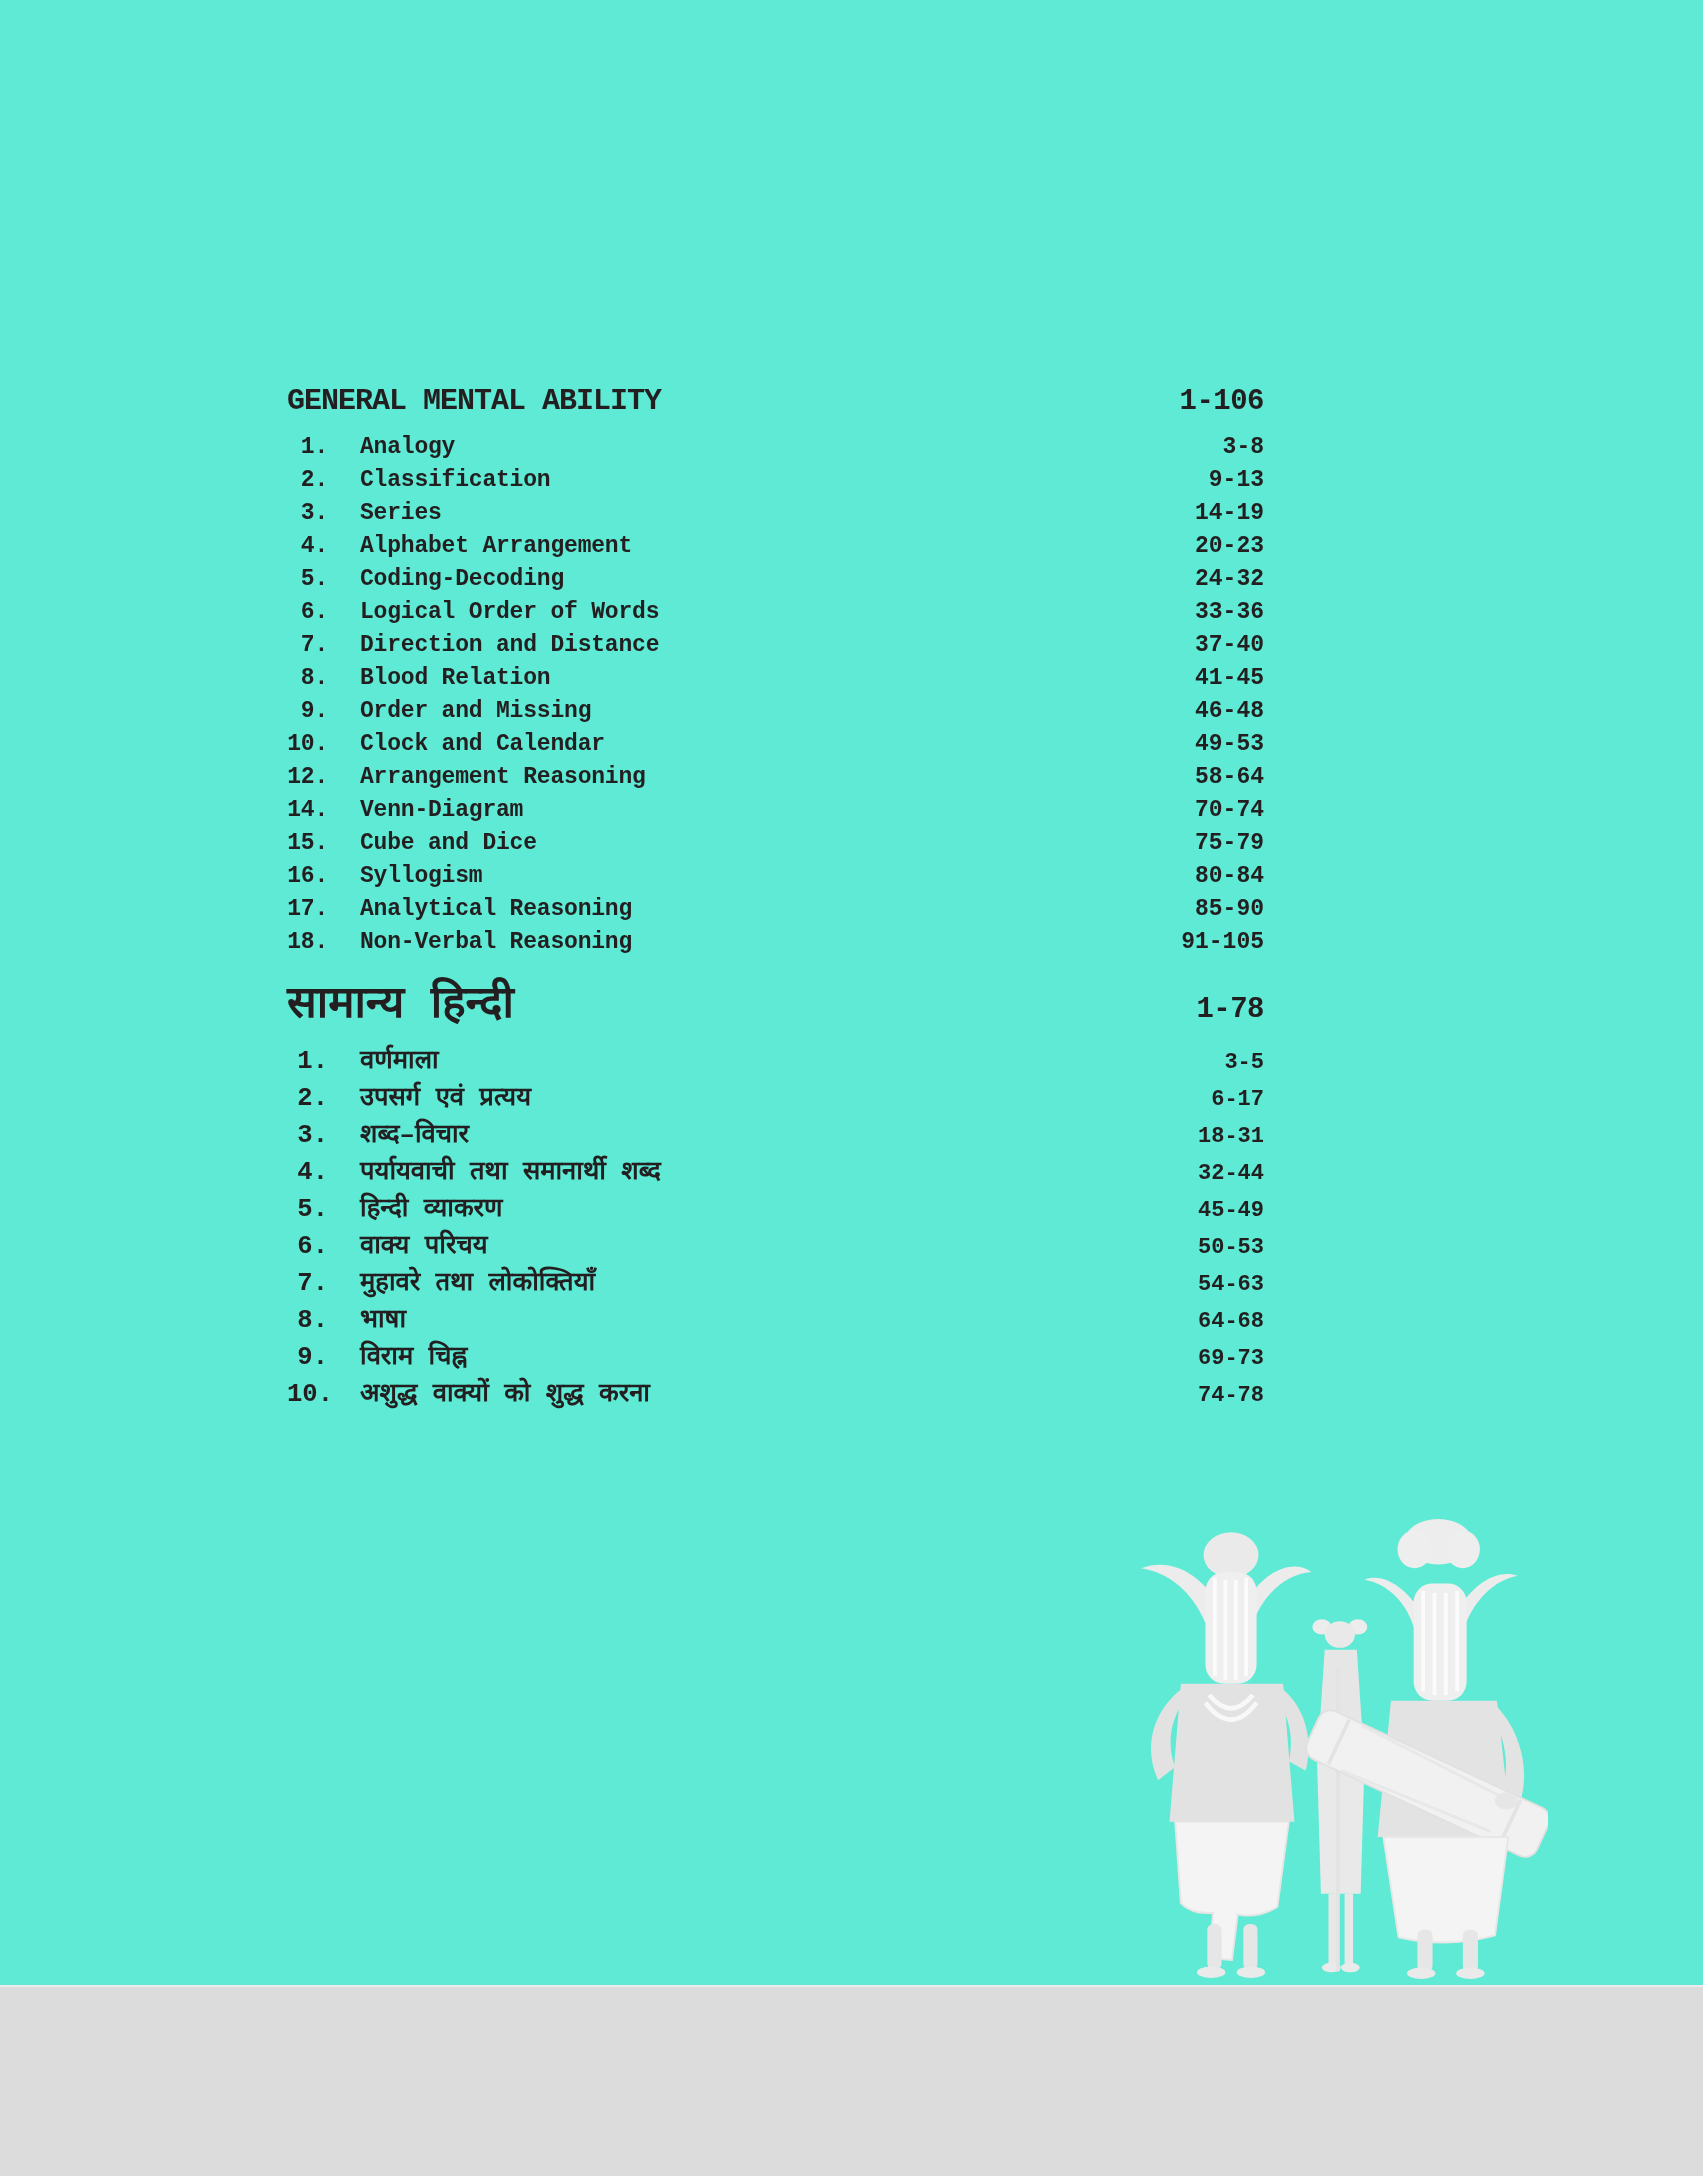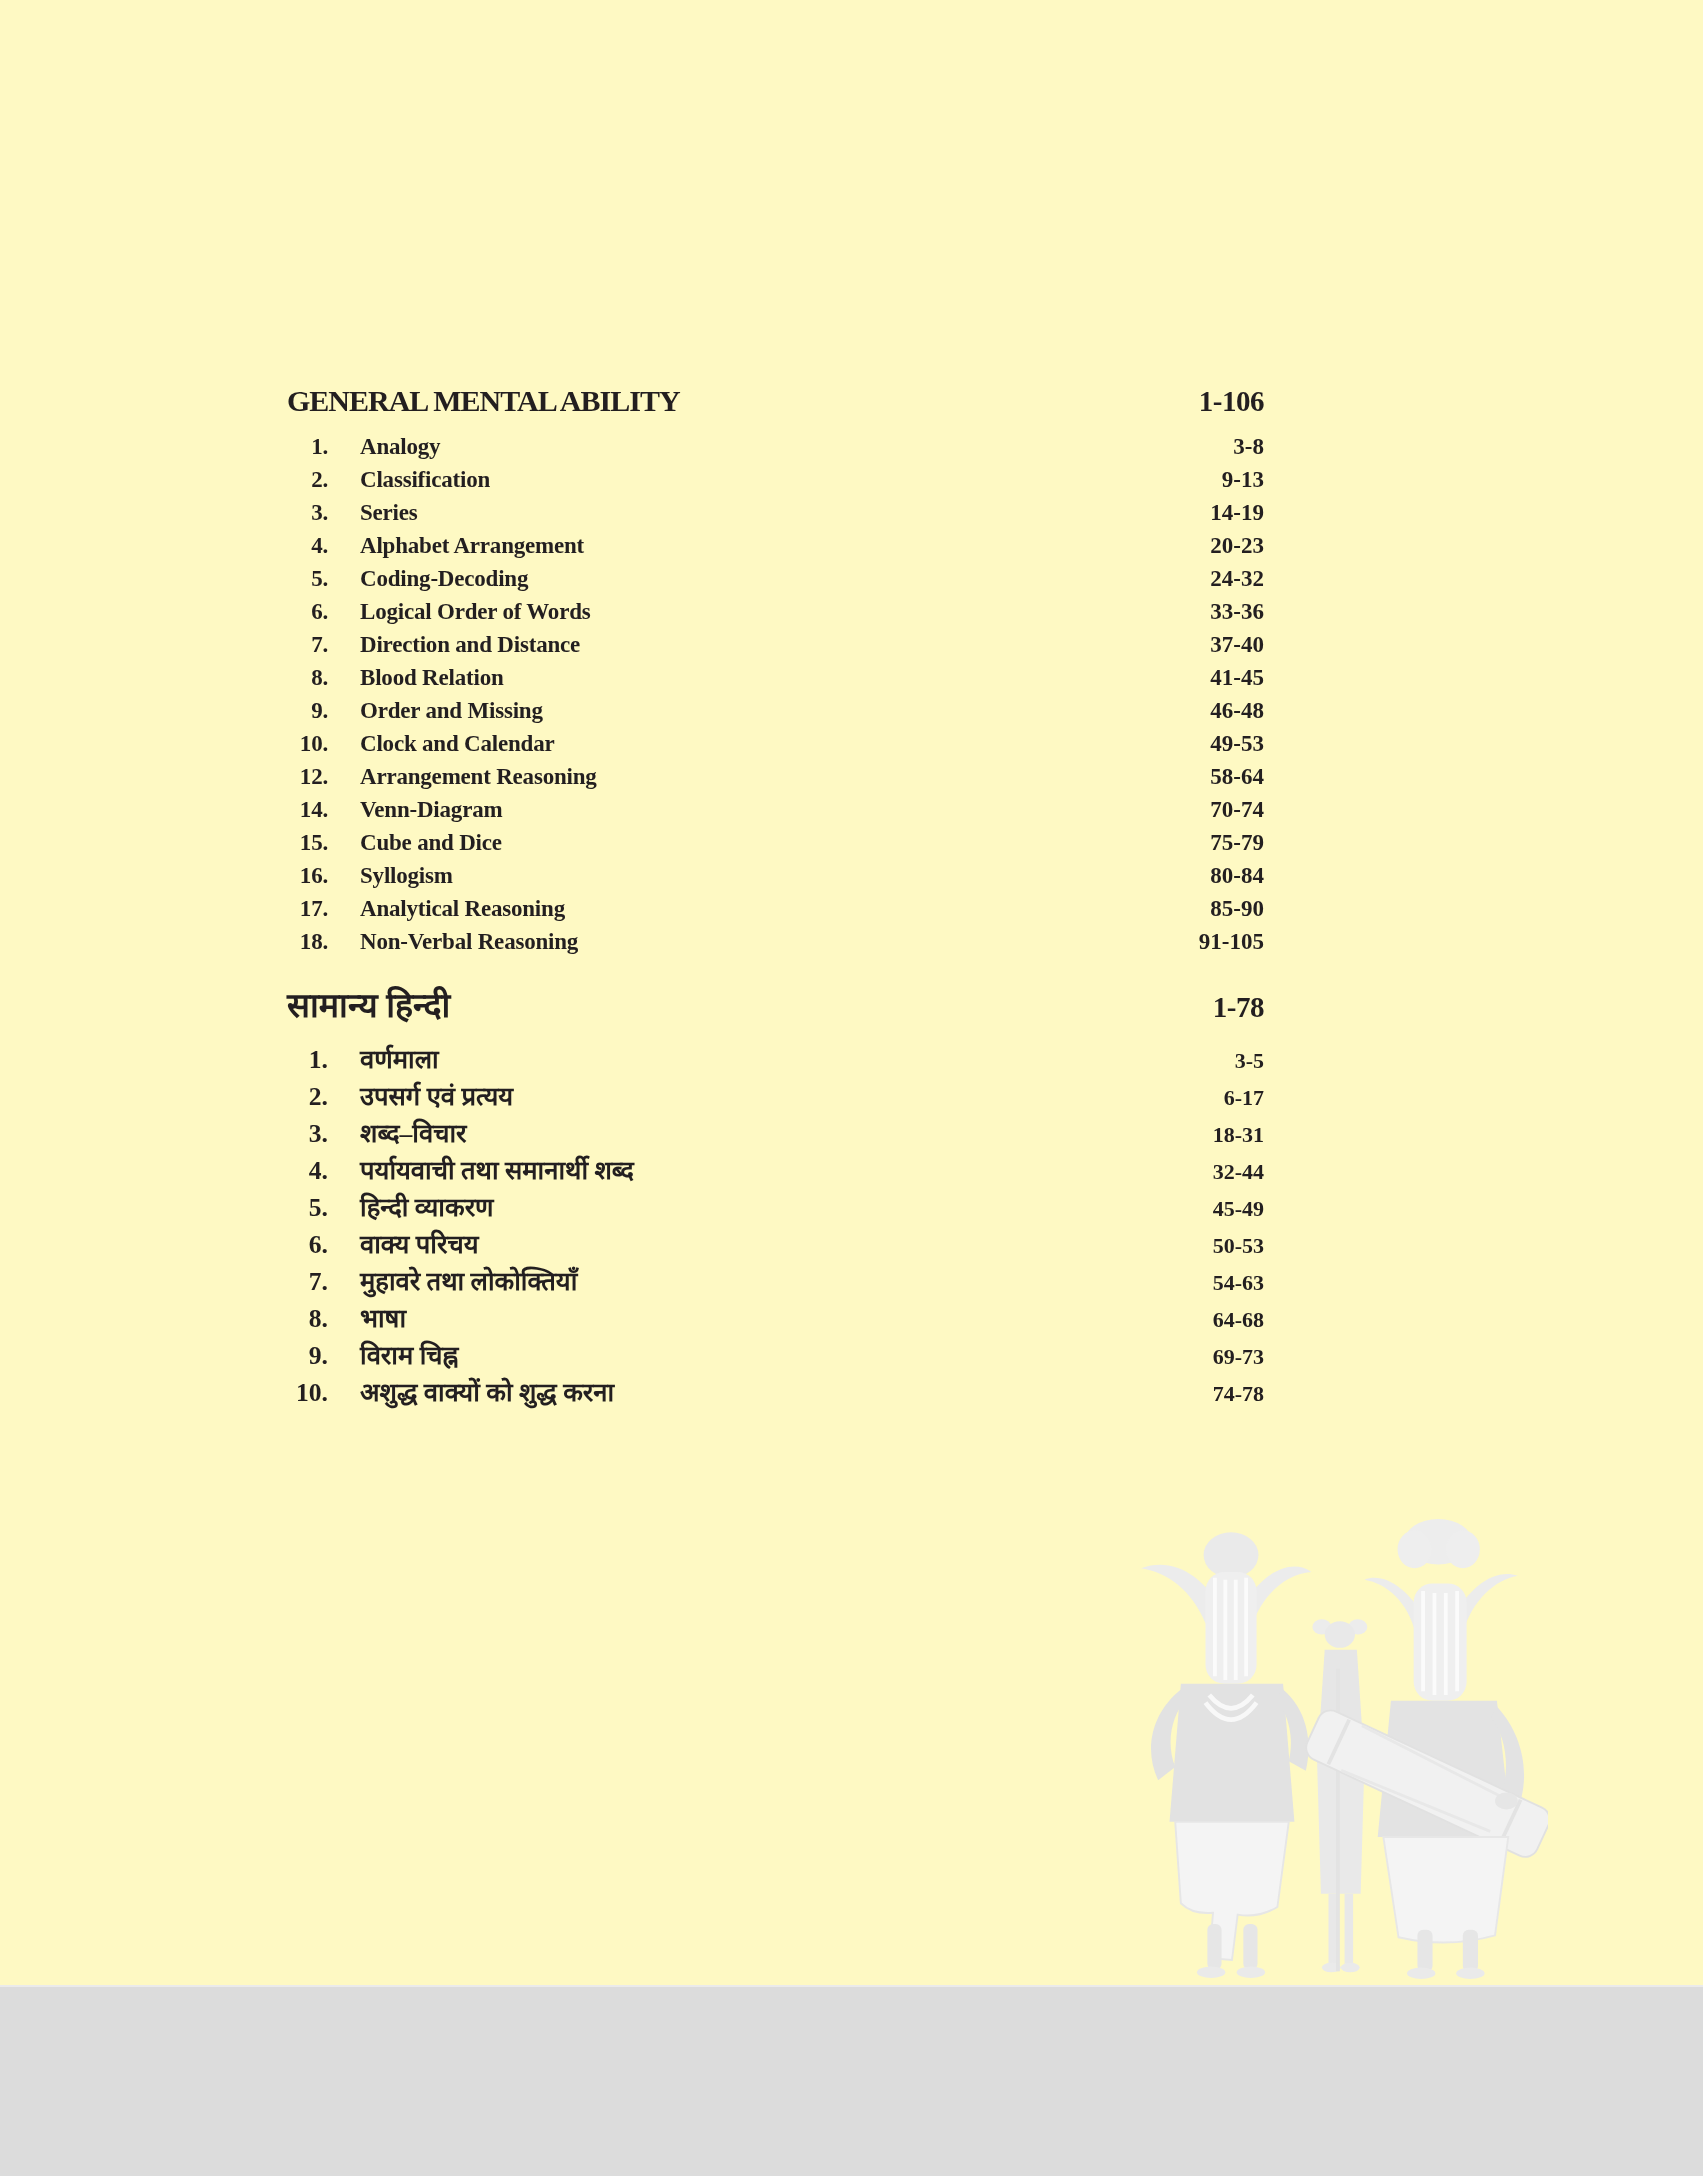--- a/index.html
+++ b/index.html
@@ -1,34 +1,34 @@
 <!DOCTYPE html>
 <html style="font-size:15px"><head>
 <meta charset="utf-8">
 <style>
   html,body{margin:0;padding:0;background:#fff;}
   .page{
     position:relative;
     width:1703px;height:2177px;
-    background:#fef9c3;
+    background:#5eead4;
     overflow:hidden;
-    font-family:Liberation Serif, serif;
+    font-family:Liberation Mono, monospace;
     color:#231f20;
   }
   .toc{position:absolute;left:287px;top:380px;width:977px;}
   .sec-head{display:flex;justify-content:space-between;align-items:baseline;}
   .sec-title{margin:0;font-size:30px;font-weight:700;letter-spacing:-1px;line-height:42px;white-space:nowrap;}
   .sec-pages{font-size:29px;font-weight:700;letter-spacing:-0.5px;}
   ol.items{list-style:none;margin:12.3px 0 0 0;padding:0;}
   ol.items li{display:flex;align-items:baseline;height:33px;font-size:23px;font-weight:700;letter-spacing:-0.2px;}
   ol.items .num{flex:0 0 41px;width:41px;text-align:right;}
   ol.items .label{margin-left:32px;white-space:nowrap;}
   ol.items .pages{margin-left:auto;letter-spacing:0;}
   .section-hindi{margin-top:21px;}
-  .section-hindi .sec-title{font-size:34px;letter-spacing:0;line-height:45px;}
+  .section-hindi .sec-title{font-size:44px;letter-spacing:0;line-height:45px;}
   .section-hindi ol.items li{height:37px;font-size:25.6px;letter-spacing:0;}
   .section-hindi ol.items .pages{font-size:22px;}
   .watermark{position:absolute;left:1126px;top:1517px;width:422px;height:464px;}
   .footer-bar{
     position:absolute;left:0;top:1985px;width:1703px;height:191px;
     background:#dcdcdc;border-top:2.8px solid #ebebeb;box-sizing:border-box;
   }
 </style>
 </head>
 <body>

